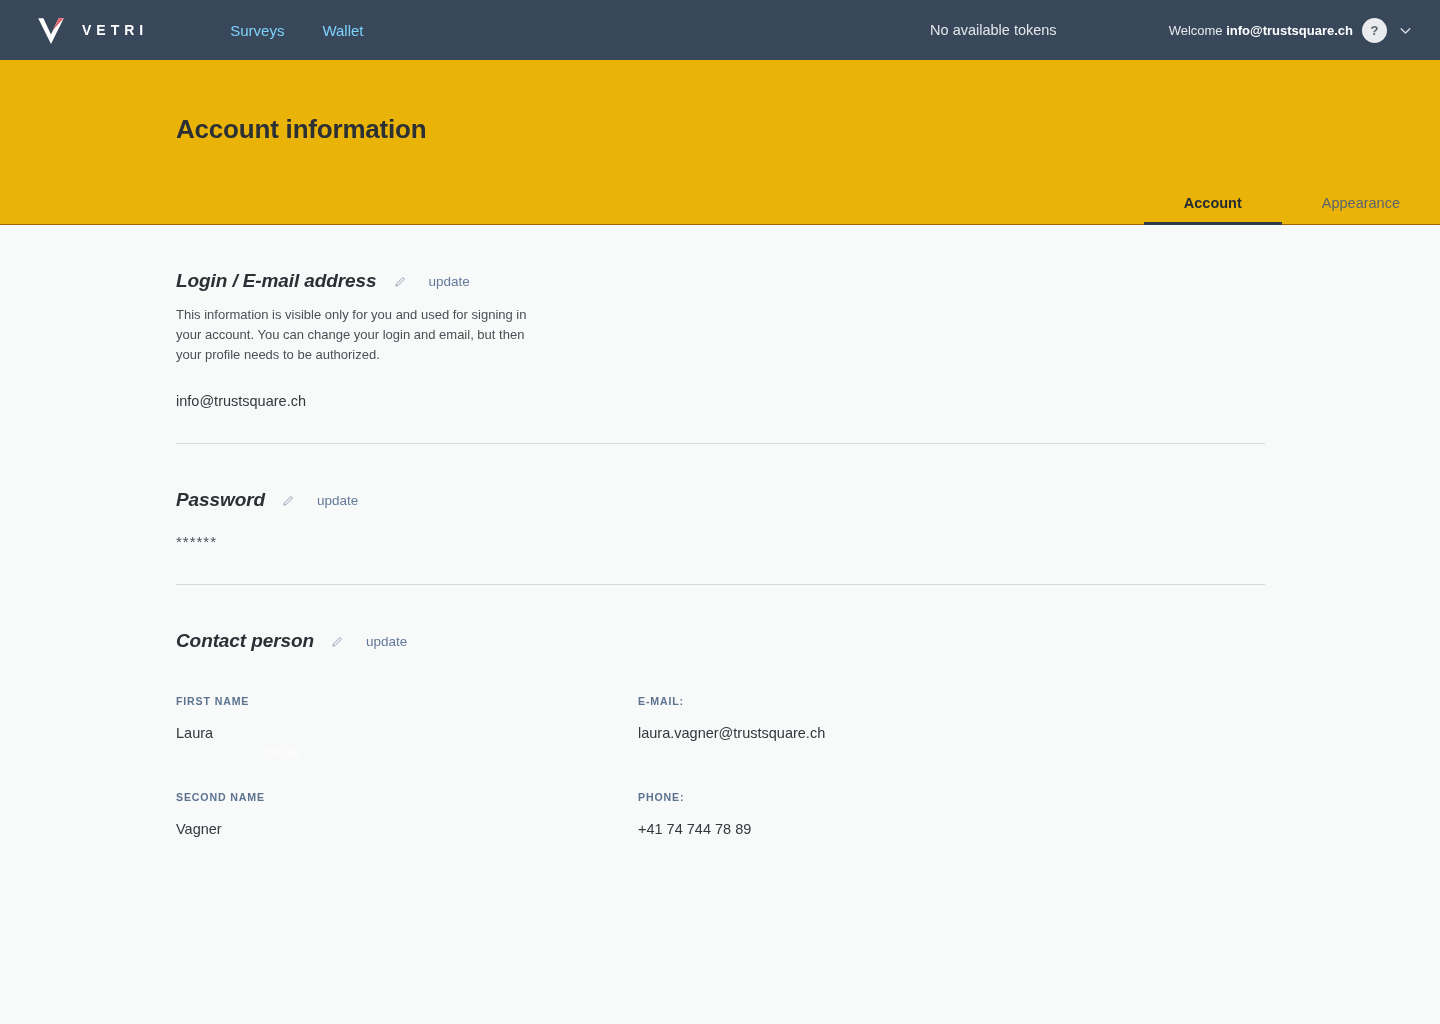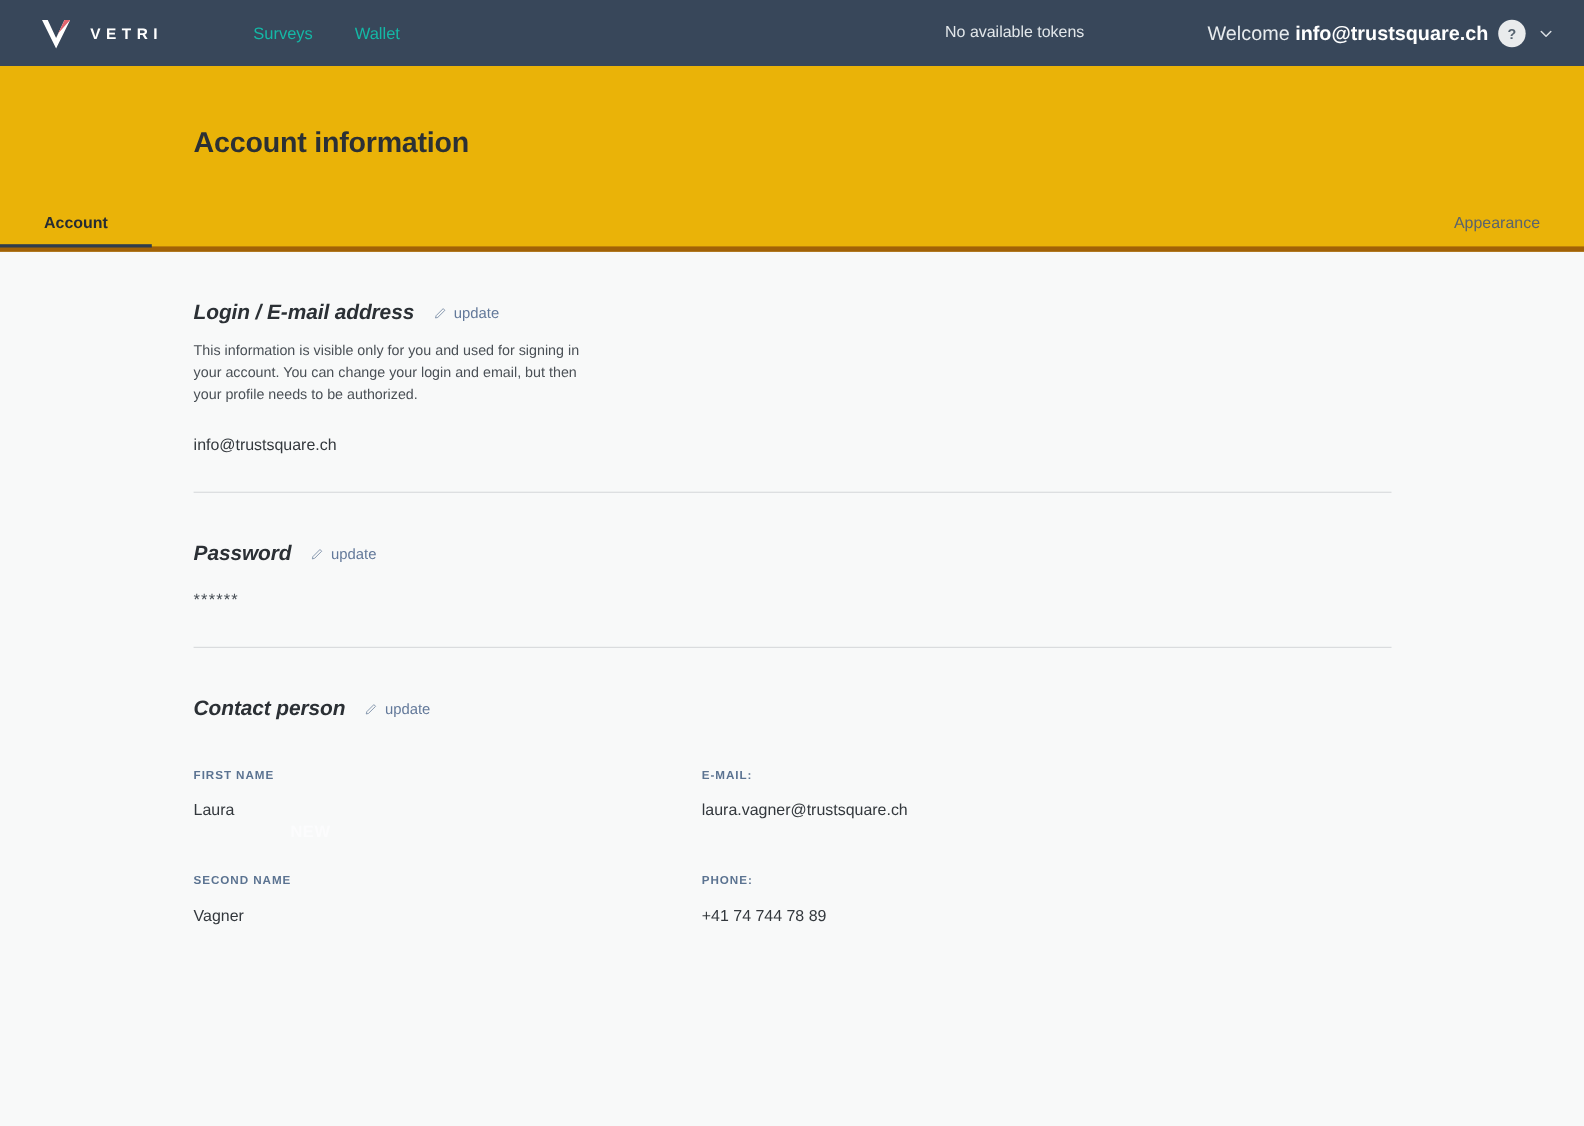--- a/index.html
+++ b/index.html
@@ -37,21 +37,21 @@
     font-weight: 700;
     letter-spacing: 5px;
   }
   .nav-links {
     display: flex;
     align-items: center;
     gap: 38px;
     margin-left: 82px;
   }
   .nav-link {
-    color: #14b8a6;
+    color: #7dd3fc;
     font-size: 15px;
     text-decoration: none;
     cursor: pointer;
     line-height: 1;
   }
   .nav-right {
     margin-left: auto;
     display: flex;
     align-items: center;
   }
@@ -62,21 +62,21 @@
   }
   .welcome-block {
     display: flex;
     align-items: center;
     margin-left: 112px;
     margin-right: 28px;
     gap: 9px;
   }
   .welcome-text {
     color: #e7ebee;
-    font-size: 18px;
+    font-size: 13px;
     white-space: nowrap;
   }
   .welcome-text b { color: #ffffff; font-weight: 700; }
   .help-circle {
     width: 25px; height: 25px;
     border-radius: 50%;
     background: #e9ebec;
     color: #56636f;
     font-size: 13px;
     font-weight: 700;
@@ -101,23 +101,23 @@
   .page-title {
     margin: 0 0 0 176px;
     font-size: 26px;
     font-weight: 700;
     color: #2b3035;
     letter-spacing: -0.2px;
   }
   .tabs {
     margin-top: 40px;
     display: flex;
-    justify-content: space-between;
+    justify-content: flex-end;
     gap: 0;
-    border-bottom: 5px solid #a16207;
+    border-bottom: 1px solid #a16207;
   }
   .tab {
     padding: 10px 40px 11px;
     font-size: 14.5px;
     color: #5a646e;
     cursor: pointer;
     background: transparent;
     border: none;
     border-bottom: 3px solid transparent;
     margin-bottom: -1px;
@@ -148,21 +148,21 @@
     font-size: 19px;
     font-weight: 700;
     color: #2b3035;
     margin: 0;
     letter-spacing: -0.1px;
     font-style: italic;
   }
   .update-link {
     display: inline-flex;
     align-items: center;
-    gap: 7px;
+    gap: 23px;
     color: #63799a;
     font-size: 13.5px;
     cursor: pointer;
     text-decoration: none;
     white-space: nowrap;
   }
   .pencil { width: 11px; height: 11px; display: block; }
   .sec-desc {
     margin: 13px 0 0;
     font-size: 13px;

